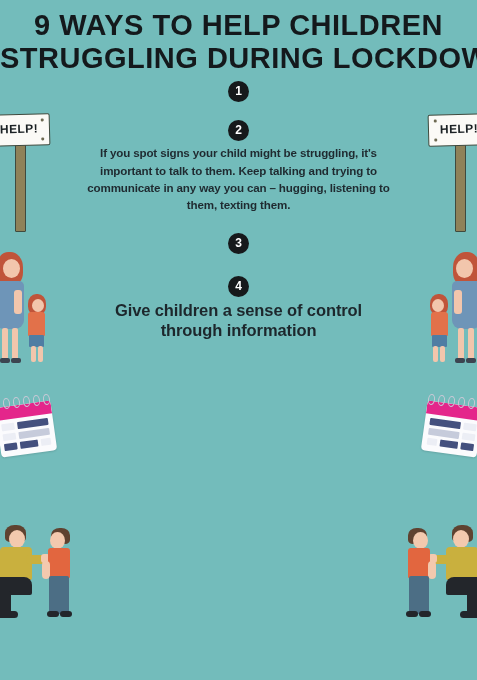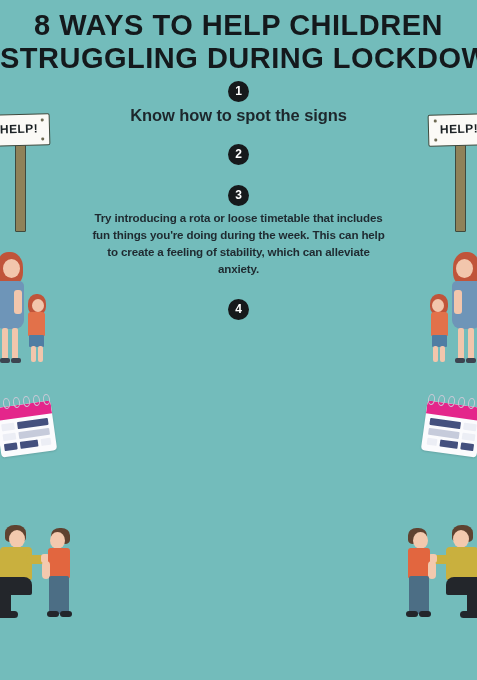--- a/index.html
+++ b/index.html
@@ -373,35 +373,35 @@
     <div class="m-hair" style="left:55px; top:9px;  width:19px; height:16px;"></div>
     <div class="m-face" style="left:54px; top:13px; width:15px; height:17px;"></div>
     <div class="b-shirt" style="left:52px; top:29px; width:22px; height:30px;"></div>
     <div class="m-face" style="left:46px; top:42px; width:8px;  height:18px; border-radius:4px;"></div>
     <div class="b-jeans" style="left:53px; top:57px; width:20px; height:38px; border-radius:2px;"></div>
     <div class="m-trouser" style="left:51px; top:92px; width:12px; height:6px; border-radius:3px;"></div>
     <div class="m-trouser" style="left:64px; top:92px; width:12px; height:6px; border-radius:3px;"></div>
   </div>
 
   <div class="title-block">
-    <div class="title-line title-line-1">8 WAYS TO HELP CHILDREN</div>
+    <div class="title-line title-line-1">9 WAYS TO HELP CHILDREN</div>
     <div class="title-line title-line-2">STRUGGLING DURING LOCKDOWN</div>
   </div>
 
   <div class="section sec-1">
     <div class="badge">1</div>
-    <div class="sec-heading">Know how to spot the signs</div>
   </div>
 
   <div class="section sec-2">
     <div class="badge">2</div>
+    <div class="sec-body">If you spot signs your child might be struggling, it's important to talk to them. Keep talking and trying to communicate in any way you can – hugging, listening to them, texting them.</div>
   </div>
 
   <div class="section sec-3">
     <div class="badge">3</div>
-    <div class="sec-body">Try introducing a rota or loose timetable that includes fun things you're doing during the week. This can help to create a feeling of stability, which can alleviate anxiety.</div>
   </div>
 
   <div class="section sec-4">
     <div class="badge">4</div>
+    <div class="sec-heading">Give children a sense of control through information</div>
   </div>
 
 </div>
 
 </body></html>

